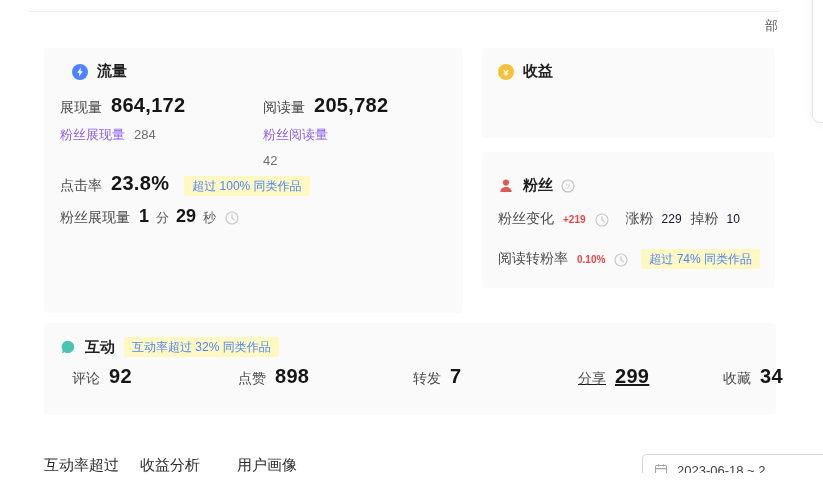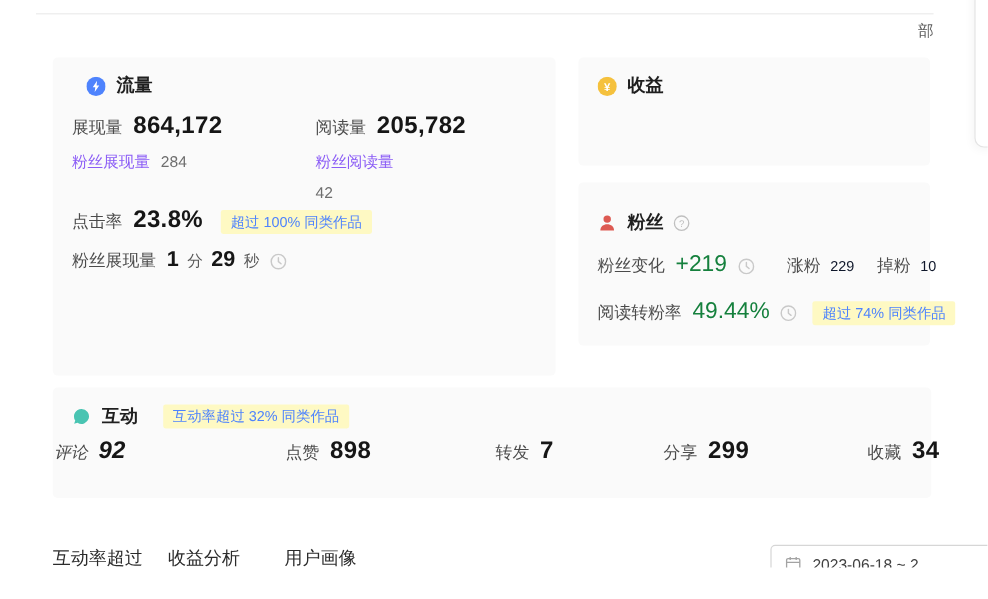--- a/index.html
+++ b/index.html
@@ -33,29 +33,29 @@
   .icon16 { width:16px; height:16px; flex:0 0 16px; display:inline-block; }
   .icon14 { width:14px; height:14px; flex:0 0 14px; display:inline-block; }
 
   .metric { position:absolute; display:flex; align-items:baseline; gap:9px; white-space:nowrap; }
   .m-label   { font-size:14px; color:#4b4b4b; }
   .m-value   { font-size:20px; font-weight:600; color:#161616; letter-spacing:.3px; }
   .mid-value { font-size:18px; font-weight:600; color:#161616; }
   .sub-label { font-size:13px; color:#8b5cf6; }
   .sub-value { font-size:13px; color:#6e6e6e; }
   .unit      { font-size:13px; color:#5a5a5a; }
-  .small-strong { font-size:19px; font-weight:400; color:#15803d; }
+  .small-strong { font-size:10px; font-weight:700; color:#ef4444; }
   .small-value  { font-size:12px; color:#0f172a; }
 
   .badge {
     display:inline-block; font-size:12px; color:#4e83fd; background:#fef9c3;
     border-radius:2px; padding:3px 8px; line-height:14px; white-space:nowrap;
   }
   .clock-wrap { align-self:center; display:inline-flex; transform:translateY(1px); }
-  .gap-group { display:inline-flex; align-items:baseline; gap:8px; margin-left:18px; }
+  .gap-group { display:inline-flex; align-items:baseline; gap:8px; margin-left:8px; }
 
   .bottom-section { position:absolute; left:0; top:446px; width:823px; height:27px; overflow:hidden; }
   .tab { position:absolute; top:10px; font-size:15px; color:#2b2b2b; white-space:nowrap; cursor:pointer; }
   .tab-1 { left:44px; } .tab-2 { left:140px; } .tab-3 { left:237px; }
   .date-picker {
     position:absolute; left:642px; top:8px; width:195px; height:32px;
     background:#fff; border:1px solid #d6d6d6; border-radius:4px;
     display:flex; align-items:center; gap:9px; padding:0 11px; overflow:hidden;
   }
   .date-text { font-size:13px; color:#414141; white-space:nowrap; }
@@ -154,63 +154,63 @@
       <span class="clock-wrap icon14">
         <svg viewBox="0 0 14 14" width="14" height="14">
             <circle cx="7" cy="7" r="6" fill="none" stroke="#c9c9c9" stroke-width="1.2"></circle>
             <path d="M7 3.8 V7 L9.2 8.8" fill="none" stroke="#c9c9c9" stroke-width="1.2" stroke-linecap="round"></path>
           </svg>
       </span>
       <span class="gap-group">
         <span class="m-label">涨粉</span>
         <span class="small-value">229</span>
       </span>
-      <span class="gap-group" style="margin-left:10px;">
+      <span class="gap-group" style="margin-left:0;">
         <span class="m-label">掉粉</span>
         <span class="small-value">10</span>
       </span>
     </div>
 
     <div class="metric" style="left:16px; top:97px;">
       <span class="m-label">阅读转粉率</span>
-      <span class="small-strong">49.44%</span>
+      <span class="small-strong">0.10%</span>
       <span class="clock-wrap icon14">
         <svg viewBox="0 0 14 14" width="14" height="14">
             <circle cx="7" cy="7" r="6" fill="none" stroke="#c9c9c9" stroke-width="1.2"></circle>
             <path d="M7 3.8 V7 L9.2 8.8" fill="none" stroke="#c9c9c9" stroke-width="1.2" stroke-linecap="round"></path>
           </svg>
       </span>
       <span class="badge" style="margin-left:4px;">超过 74% 同类作品</span>
     </div>
   </div>
 
   <div class="card card-interaction">
     <div class="card-header" style="left:16px; top:14px;">
       <span class="icon16">
         <svg viewBox="0 0 16 16" width="16" height="16" fill="#49c4b2">
             <path d="M8 1.8 a6.2 6.2 0 1 1 -3.4 11.4 L1.8 14.2 l0.9-2.8 A6.2 6.2 0 0 1 8 1.8 z"></path>
           </svg>
       </span>
       <span class="card-title">互动</span>
-      <span class="badge" style="margin-left:12px;">互动率超过 32% 同类作品</span>
-    </div>
-
-    <div class="metric" style="left:1px; top:42px;font-style:italic;">
+      <span class="badge" style="margin-left:0;">互动率超过 32% 同类作品</span>
+    </div>
+
+    <div class="metric" style="left:28px; top:42px;">
       <span class="m-label">评论</span>
       <span class="m-value">92</span>
     </div>
     <div class="metric" style="left:194px; top:42px;">
       <span class="m-label">点赞</span>
       <span class="m-value">898</span>
     </div>
     <div class="metric" style="left:369px; top:42px;">
       <span class="m-label">转发</span>
       <span class="m-value">7</span>
     </div>
-    <div class="metric" style="left:509px; top:42px;">
+    <div class="metric" style="left:534px; top:42px;text-decoration:underline;">
       <span class="m-label">分享</span>
       <span class="m-value">299</span>
     </div>
     <div class="metric" style="left:679px; top:42px;">
       <span class="m-label">收藏</span>
       <span class="m-value">34</span>
     </div>
   </div>
 
   <div class="bottom-section">

